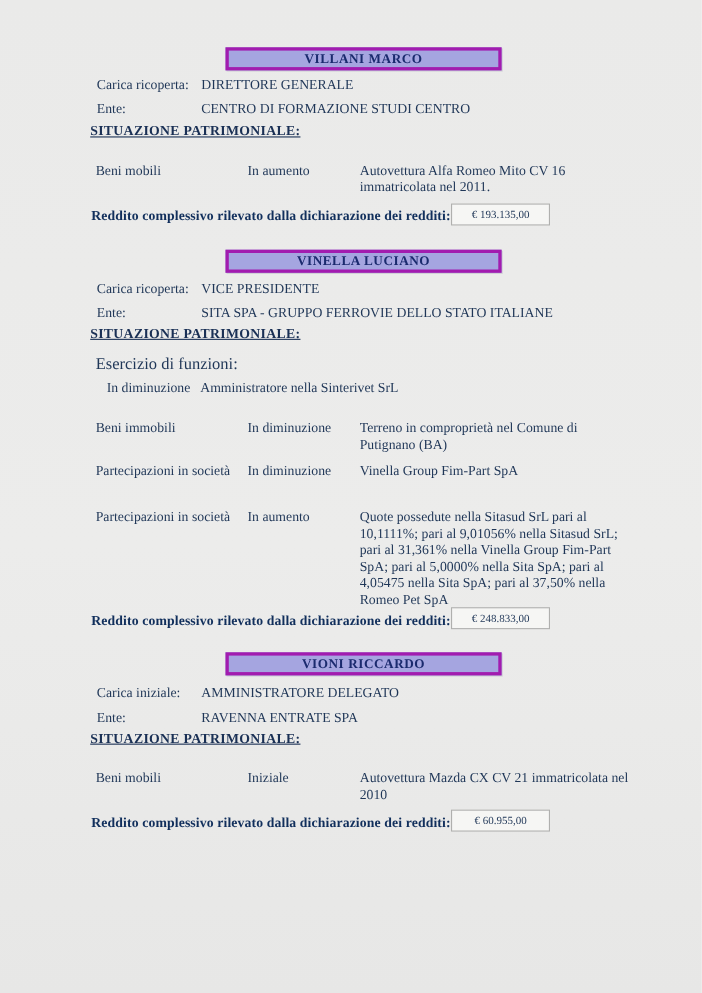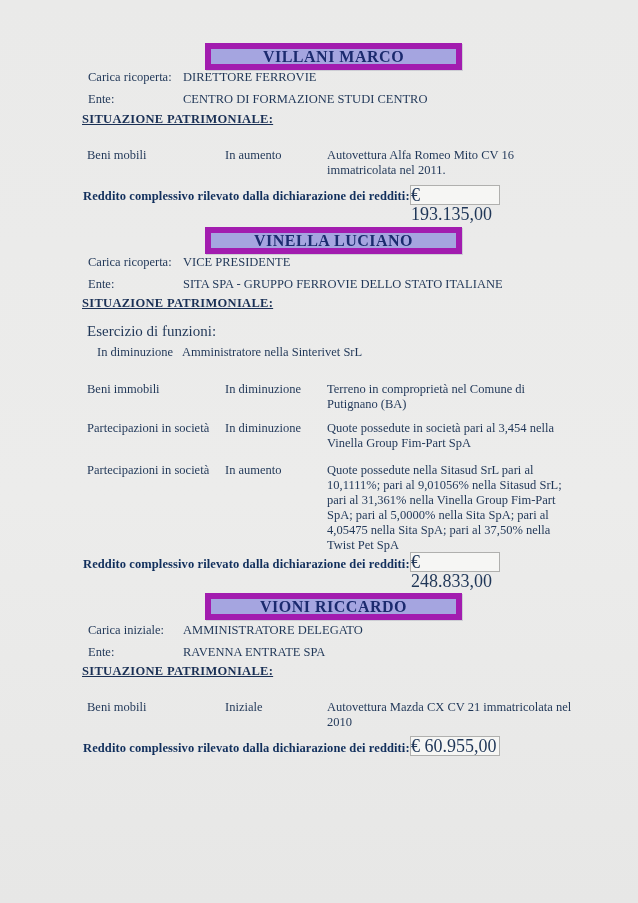--- a/index.html
+++ b/index.html
@@ -11,22 +11,22 @@
     position:relative;
     overflow:hidden;
   }
   .page{position:absolute;inset:0}
   .section{position:absolute;left:0;width:638px}
   #sec1{top:43px}
   #sec2{top:227px}
   #sec3{top:593px}
   .bar{
     position:absolute;left:205px;width:245px;height:15px;
-    background:#a5a5e0;border:6px solid #a21caf;
-    text-align:center;font-weight:bold;font-size:16px;line-height:15px;
+    background:#a5a5e0;border:3px solid #a21caf;
+    text-align:center;font-weight:bold;font-size:12px;line-height:15px;
     color:#1b2a6e;letter-spacing:.5px;
     box-shadow:1px 1px 0 rgba(120,120,150,.25);
   }
   .kv{position:absolute;left:88px;font-size:12.5px;white-space:nowrap}
   .kv-label{display:inline-block;width:95px}
   .kv-value{}
   .situazione{
     position:absolute;left:82px;
     font-size:12.5px;font-weight:bold;
     text-decoration:underline;color:#1a3055;letter-spacing:.3px;
@@ -38,33 +38,33 @@
   .esercizio{position:absolute;left:87px;font-size:15px;white-space:nowrap}
   .esercizio2{position:absolute;left:97px;font-size:12.5px;white-space:nowrap}
   .esercizio2 .chg{display:inline-block;width:85px}
   .reddito-label{
     position:absolute;left:83px;width:330px;
     font-size:12.5px;font-weight:bold;color:#112f5c;letter-spacing:.1px;
   }
   .reddito-box{
     position:absolute;left:410px;width:90px;height:20px;
     border:1px solid #b0b0ae;background:#f6f6f4;
-    text-align:left;font-size:18px;line-height:19px;color:#1f3657;
+    text-align:center;font-size:10px;line-height:19px;color:#1f3657;
     box-sizing:border-box;
   }
 </style>
 </head>
 <body>
 
 <div class="page">
 
   <div class="section" id="sec1">
     <div class="bar">VILLANI MARCO</div>
     <div class="kv" style="top:27px">
-      <span class="kv-label">Carica ricoperta:</span><span class="kv-value">DIRETTORE FERROVIE</span>
+      <span class="kv-label">Carica ricoperta:</span><span class="kv-value">DIRETTORE GENERALE</span>
     </div>
     <div class="kv" style="top:49px">
       <span class="kv-label">Ente:</span><span class="kv-value">CENTRO DI FORMAZIONE STUDI CENTRO</span>
     </div>
     <div class="situazione" style="top:69px">SITUAZIONE PATRIMONIALE:</div>
     <div class="row" style="top:105px">
       <div class="c1">Beni mobili</div>
       <div class="c2">In aumento</div>
       <div class="c3">
           <div>Autovettura Alfa Romeo Mito CV 16</div>
@@ -93,34 +93,33 @@
       <div class="c2">In diminuzione</div>
       <div class="c3">
           <div>Terreno in comproprietà nel Comune di</div>
           <div>Putignano (BA)</div>
         </div>
     </div>
     <div class="row" style="top:194px">
       <div class="c1">Partecipazioni in società</div>
       <div class="c2">In diminuzione</div>
       <div class="c3">
-          <div>Quote possedute in società pari al 3,454 nella</div>
           <div>Vinella Group Fim-Part SpA</div>
         </div>
     </div>
     <div class="row" style="top:236px">
       <div class="c1">Partecipazioni in società</div>
       <div class="c2">In aumento</div>
       <div class="c3">
           <div>Quote possedute nella Sitasud SrL pari al</div>
           <div>10,1111%; pari al 9,01056% nella Sitasud SrL;</div>
           <div>pari al 31,361% nella Vinella Group Fim-Part</div>
           <div>SpA; pari al 5,0000% nella Sita SpA; pari al</div>
           <div>4,05475 nella Sita SpA; pari al 37,50% nella</div>
-          <div>Twist Pet SpA</div>
+          <div>Romeo Pet SpA</div>
         </div>
     </div>
     <div class="reddito-label" style="top:330px">Reddito complessivo rilevato dalla dichiarazione dei redditi:</div>
     <div class="reddito-box" style="top:325px">€ 248.833,00</div>
   </div>
 
   <div class="section" id="sec3">
     <div class="bar">VIONI RICCARDO</div>
     <div class="kv" style="top:30px">
       <span class="kv-label">Carica iniziale:</span><span class="kv-value">AMMINISTRATORE DELEGATO</span>

